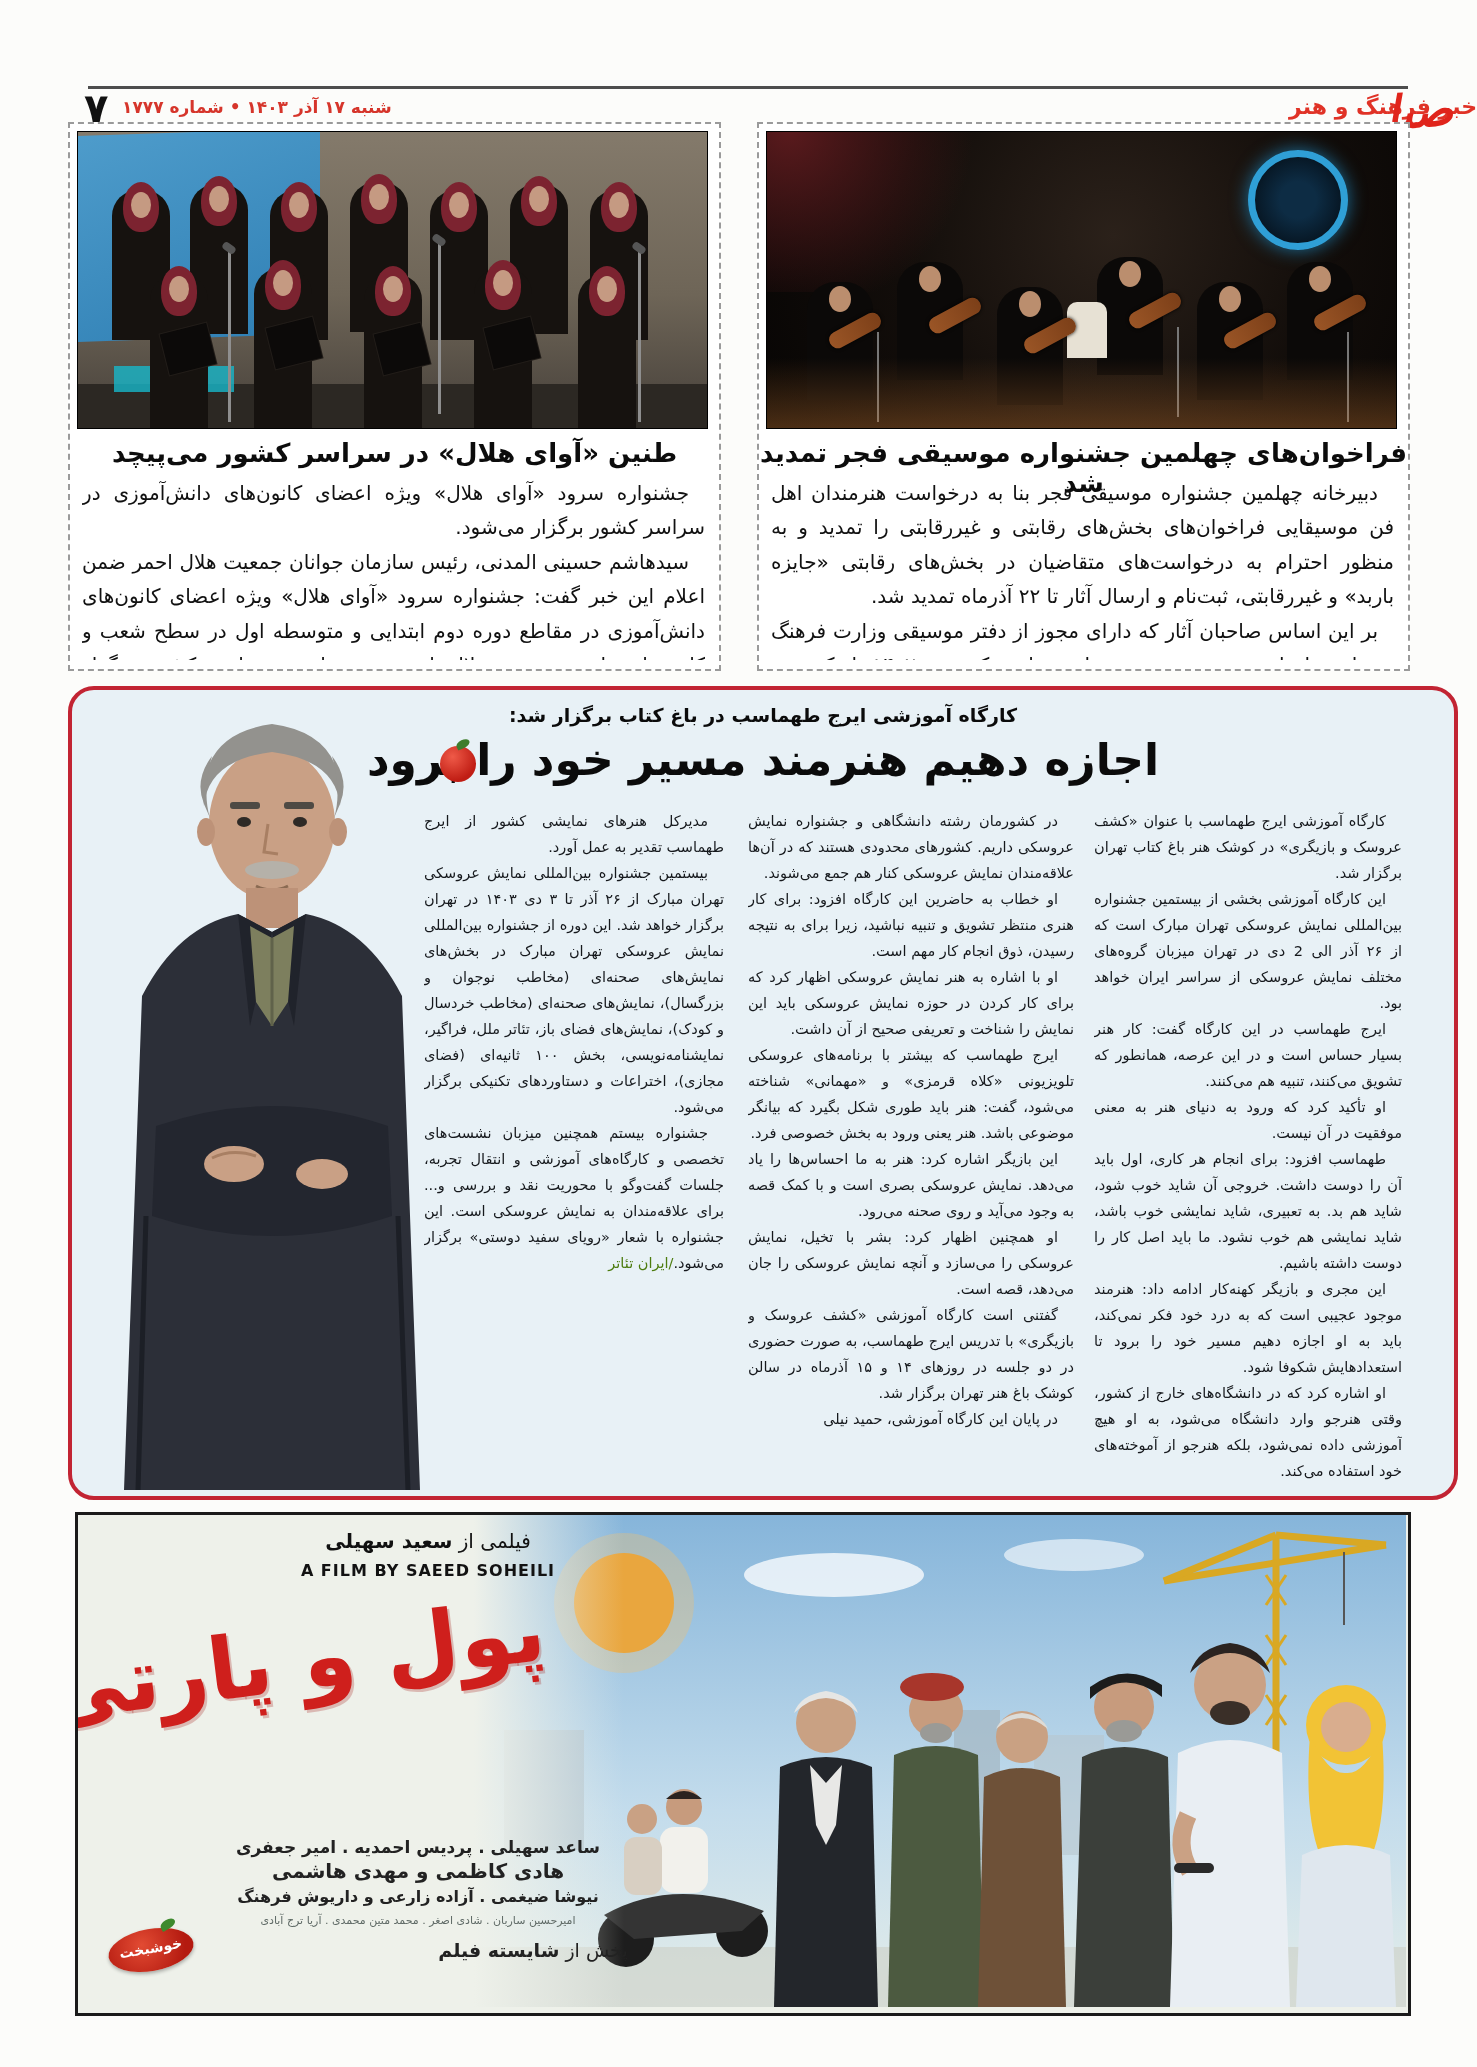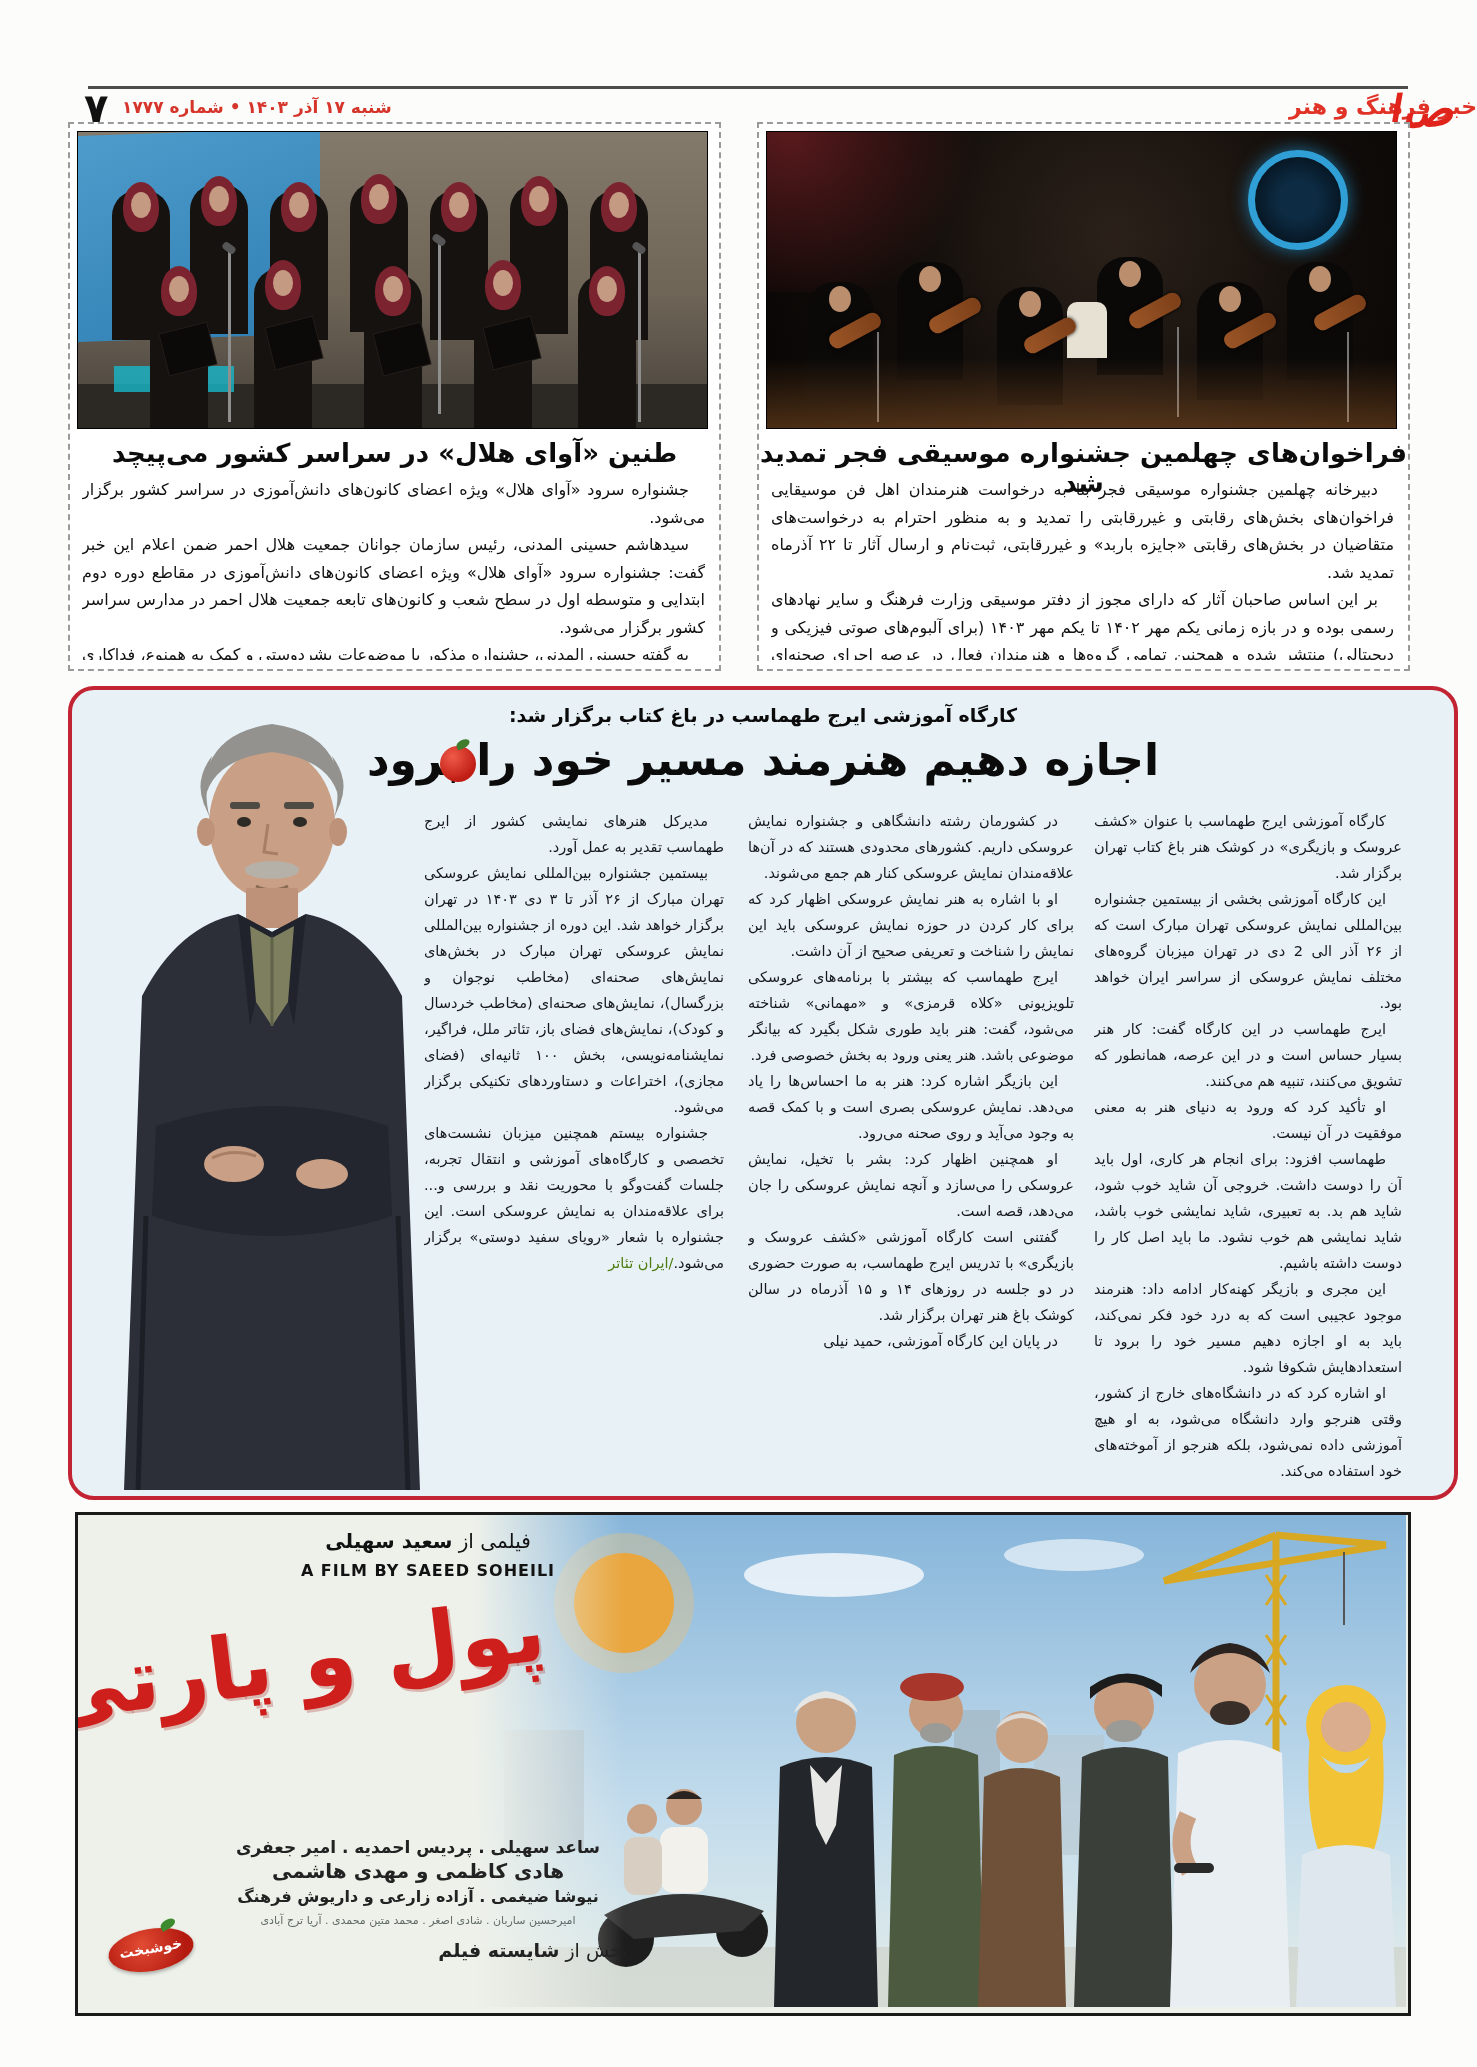--- a/index.html
+++ b/index.html
@@ -17,21 +17,21 @@
               font-style:italic;transform:rotate(-4deg);line-height:1;}
 
   
   .art-box{position:absolute;top:122px;width:649px;height:545px;border:2px dashed #9a9a9a;background:#fff;}
   .art-box.right{left:757px;}
   .art-box.left{left:68px;}
   .art-photo{position:absolute;left:7px;top:7px;width:629px;height:296px;border:1px solid #000;overflow:hidden;}
   .art-headline{position:absolute;left:0;top:314px;width:100%;text-align:center;direction:rtl;
                 font-size:26px;font-weight:800;color:#0c0c0c;}
   .art-body{position:absolute;left:12px;top:352px;width:623px;height:184px;overflow:hidden;
-            direction:rtl;text-align:justify;font-size:16px;line-height:1.72;color:#111;}
+            direction:rtl;text-align:justify;font-size:20px;line-height:1.72;color:#111;}
   .art-body p{margin:0;text-indent:16px;}
   .src{color:#4d7c0f;}
 
   
   .photo-choir{background:linear-gradient(180deg,#847a6b 0%,#6e6557 55%,#46403a 100%);}
   .blue-screen{position:absolute;left:-8px;top:0;width:250px;height:206px;background:
                linear-gradient(160deg,#4e9ccb,#2f7fb4);transform:skewY(-2deg);}
   .stage-floor{position:absolute;left:0;bottom:0;width:100%;height:44px;background:#2c2823;}
   .teal-box{position:absolute;left:36px;bottom:36px;width:120px;height:26px;background:#18b6c9;opacity:.8;}
   .ch{position:absolute;width:58px;height:150px;background:#16120f;border-radius:26px 26px 0 0;}
@@ -210,20 +210,21 @@
       <p>این کارگاه آموزشی بخشی از بیستمین جشنواره بین‌المللی نمایش عروسکی تهران مبارک است که از ۲۶ آذر الی 2 دی در تهران میزبان گروه‌های مختلف نمایش عروسکی از سراسر ایران خواهد بود.</p>
       <p>ایرج طهماسب در این کارگاه گفت: کار هنر بسیار حساس است و در این عرصه، همانطور که تشویق می‌کنند، تنبیه هم می‌کنند.</p>
       <p>او تأکید کرد که ورود به دنیای هنر به معنی موفقیت در آن نیست.</p>
       <p>طهماسب افزود: برای انجام هر کاری، اول باید آن را دوست داشت. خروجی آن شاید خوب شود، شاید هم بد. به تعبیری، شاید نمایشی خوب باشد، شاید نمایشی هم خوب نشود. ما باید اصل کار را دوست داشته باشیم.</p>
       <p>این مجری و بازیگر کهنه‌کار ادامه داد: هنرمند موجود عجیبی است که به درد خود فکر نمی‌کند، باید به او اجازه دهیم مسیر خود را برود تا استعدادهایش شکوفا شود.</p>
       <p>او اشاره کرد که در دانشگاه‌های خارج از کشور، وقتی هنرجو وارد دانشگاه می‌شود، به او هیچ آموزشی داده نمی‌شود، بلکه هنرجو از آموخته‌های خود استفاده می‌کند.</p>
 
     </div>
     <div class="fcol col-m">
       <p>در کشورمان رشته دانشگاهی و جشنواره نمایش عروسکی داریم. کشورهای محدودی هستند که در آن‌ها علاقه‌مندان نمایش عروسکی کنار هم جمع می‌شوند.</p>
+      <p>او خطاب به حاضرین این کارگاه افزود: برای کار هنری منتظر تشویق و تنبیه نباشید، زیرا برای به نتیجه رسیدن، ذوق انجام کار مهم است.</p>
       <p>او با اشاره به هنر نمایش عروسکی اظهار کرد که برای کار کردن در حوزه نمایش عروسکی باید این نمایش را شناخت و تعریفی صحیح از آن داشت.</p>
       <p>ایرج طهماسب که بیشتر با برنامه‌های عروسکی تلویزیونی «کلاه قرمزی» و «مهمانی» شناخته می‌شود، گفت: هنر باید طوری شکل بگیرد که بیانگر موضوعی باشد. هنر یعنی ورود به بخش خصوصی فرد.</p>
       <p>این بازیگر اشاره کرد: هنر به ما احساس‌ها را یاد می‌دهد. نمایش عروسکی بصری است و با کمک قصه به وجود می‌آید و روی صحنه می‌رود.</p>
       <p>او همچنین اظهار کرد: بشر با تخیل، نمایش عروسکی را می‌سازد و آنچه نمایش عروسکی را جان می‌دهد، قصه است.</p>
       <p>گفتنی است کارگاه آموزشی «کشف عروسک و بازیگری» با تدریس ایرج طهماسب، به صورت حضوری در دو جلسه در روزهای ۱۴ و ۱۵ آذرماه در سالن کوشک باغ هنر تهران برگزار شد.</p>
       <p>در پایان این کارگاه آموزشی، حمید نیلی</p>
     </div>
     <div class="fcol col-l">
       <p>مدیرکل هنرهای نمایشی کشور از ایرج طهماسب تقدیر به عمل آورد.</p>
       <p>بیستمین جشنواره بین‌المللی نمایش عروسکی تهران مبارک از ۲۶ آذر تا ۳ دی ۱۴۰۳ در تهران برگزار خواهد شد. این دوره از جشنواره بین‌المللی نمایش عروسکی تهران مبارک در بخش‌های نمایش‌های صحنه‌ای (مخاطب نوجوان و بزرگسال)، نمایش‌های صحنه‌ای (مخاطب خردسال و کودک)، نمایش‌های فضای باز، تئاتر ملل، فراگیر، نمایشنامه‌نویسی، بخش ۱۰۰ ثانیه‌ای (فضای مجازی)، اختراعات و دستاوردهای تکنیکی برگزار می‌شود.</p>

